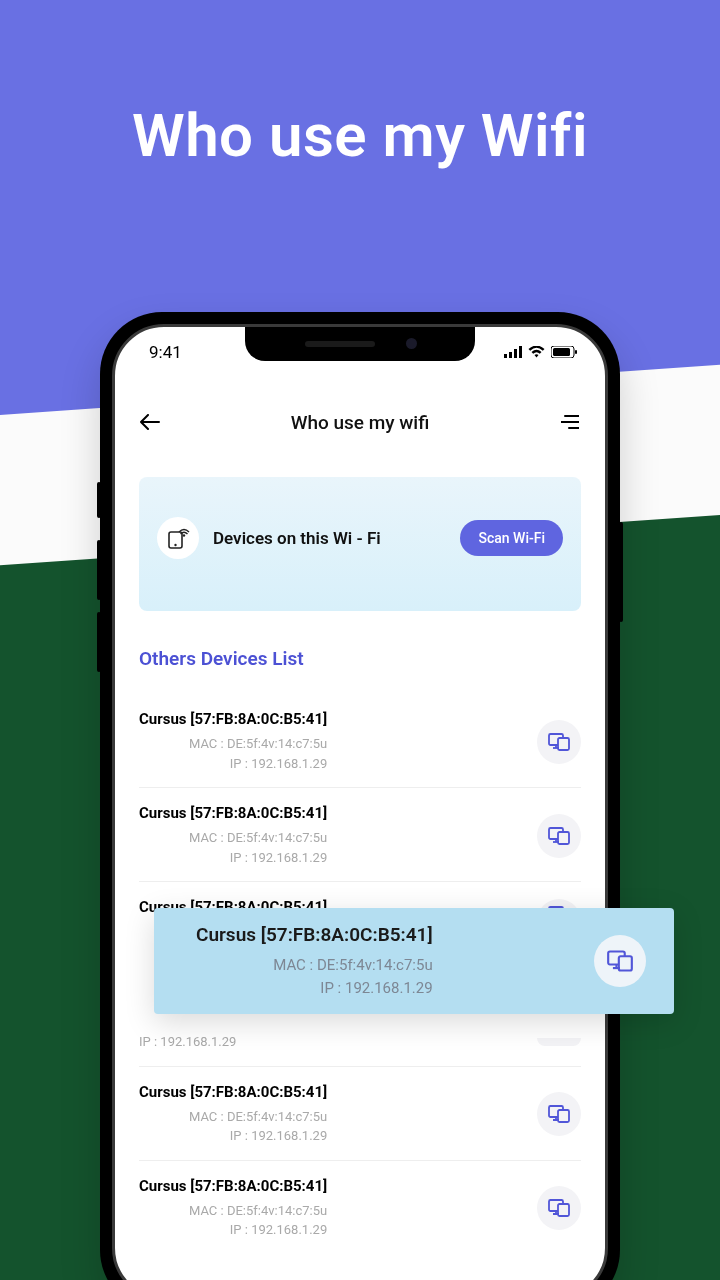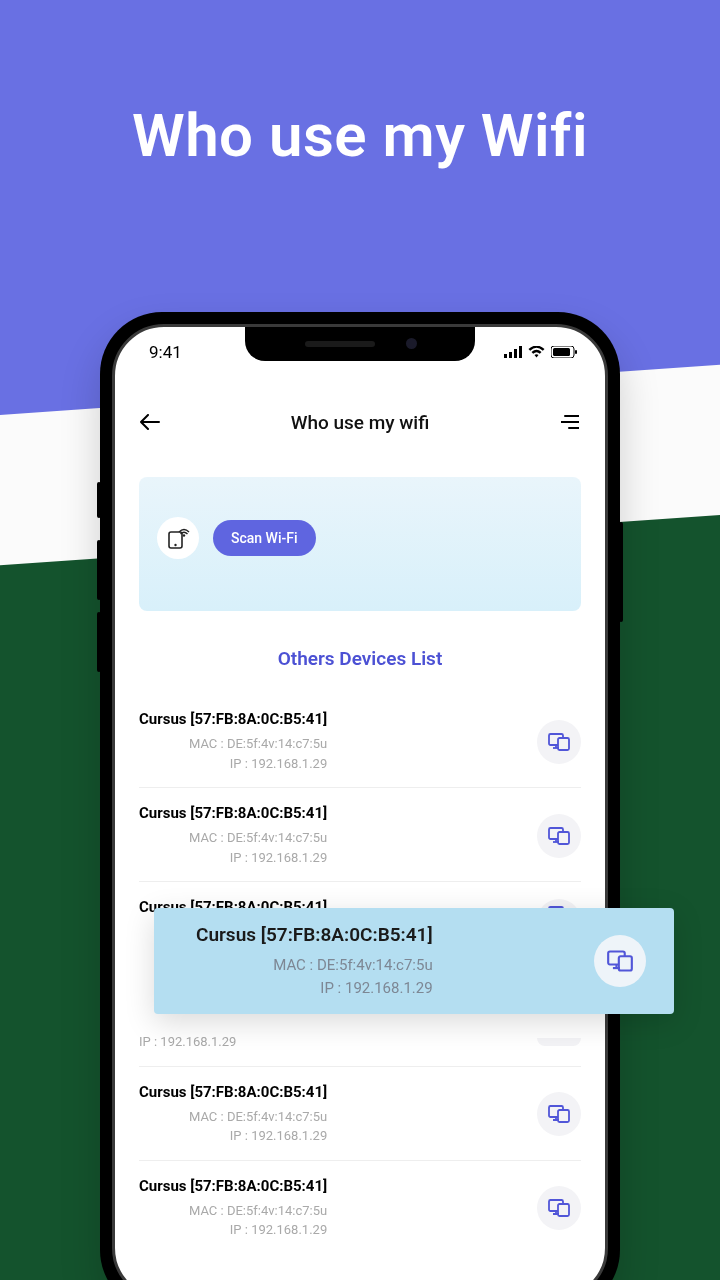--- a/index.html
+++ b/index.html
@@ -160,21 +160,21 @@
     background: #5f65e0;
     color: #fff;
     font-size: 14px;
     font-weight: 500;
     padding: 10px 18px;
     border-radius: 22px;
     cursor: pointer;
   }
   
   .section-title {
-    text-align: center;
+    text-align: left;
     color: #4c51d4;
     font-size: 19px;
     font-weight: 600;
     margin: 36px 0 24px;
   }
   
   .device-list {}
   .device-item {
     display: flex;
     align-items: center;
@@ -270,20 +270,21 @@
         <div class="wifi-card">
           <div class="wifi-icon-circle">
             <svg width="24" height="24" viewBox="0 0 24 24">
                 <rect x="3" y="6" width="13" height="16" rx="2" fill="none" stroke="#222" stroke-width="1.6"></rect>
                 <circle cx="9.5" cy="19" r="1.2" fill="#222"></circle>
                 <path d="M13 6 Q18 1 23 6" stroke="#222" stroke-width="1.4" fill="none"></path>
                 <path d="M14.5 8 Q18 4.5 21.5 8" stroke="#222" stroke-width="1.4" fill="none"></path>
                 <circle cx="18" cy="9.5" r="1.2" fill="#222"></circle>
               </svg>
           </div>
+          <div class="wifi-card-text">Devices on this Wi - Fi</div>
           <div class="scan-btn">Scan Wi-Fi</div>
         </div>
 
         <div class="section-title">Others Devices List</div>
 
         <div class="device-list">
 
           <div class="device-item">
             <div class="device-info">
               <div class="device-name">Cursus [57:FB:8A:0C:B5:41]</div>

